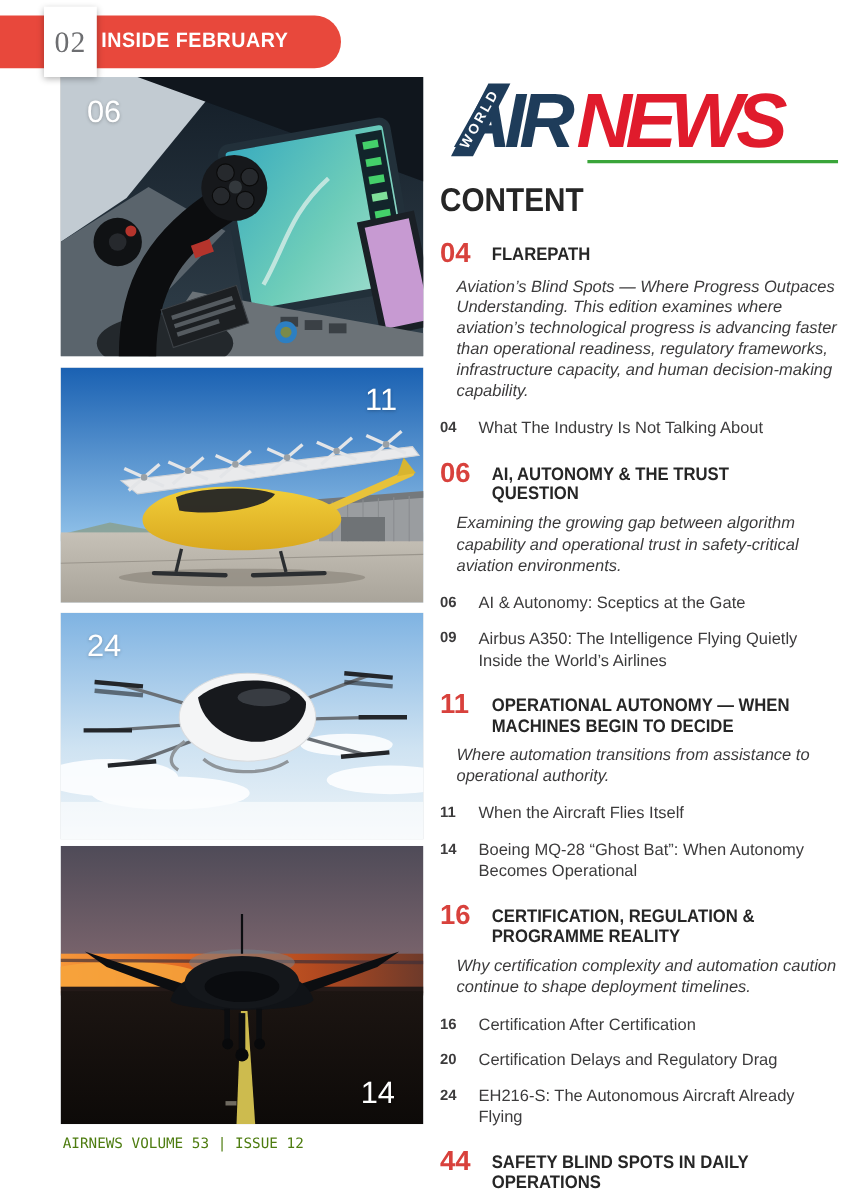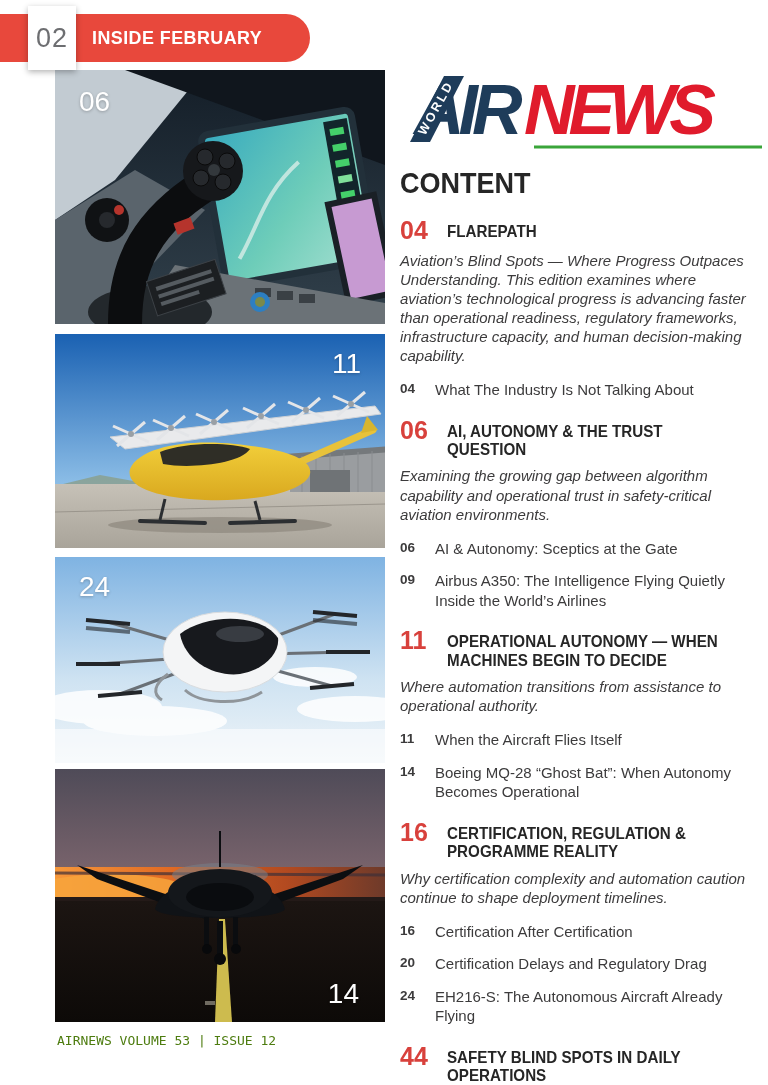--- a/index.html
+++ b/index.html
@@ -3,23 +3,23 @@
 <meta charset="utf-8">
 <style>
   html,body{margin:0;padding:0;}
   body{
     width:768px;height:1085px;position:relative;overflow:hidden;
     background:#ffffff;font-family:"Liberation Sans",sans-serif;
   }
   
   .banner{position:absolute;left:0;top:14px;width:310px;height:48px;
     background:#e8483c;border-radius:0 26px 26px 0;z-index:1;}
-  .page-number-box{position:absolute;left:28px;top:6px;width:48px;height:64px;
+  .page-number-box{position:absolute;left:40px;top:6px;width:48px;height:64px;
     background:#ffffff;box-shadow:0 2px 6px rgba(0,0,0,.3);z-index:2;
-    display:flex;align-items:center;justify-content:center;}
+    display:flex;align-items:center;justify-content:center;font-family:Liberation Serif, serif;}
   .page-number-box span{font-size:27px;color:#6d6e71;letter-spacing:1px;}
   .banner-title{position:absolute;left:92px;top:14px;height:48px;line-height:48px;
     color:#fff;font-weight:bold;font-size:19px;letter-spacing:.5px;z-index:2;
     transform:scaleX(.94);transform-origin:left center;white-space:nowrap;}
   
   .photo{position:absolute;left:55px;width:330px;overflow:hidden;background:#dfe3e6;}
   #photo-1{top:70px;height:254px;}
   #photo-2{top:334px;height:214px;}
   #photo-3{top:557px;height:206px;}
   #photo-4{top:769px;height:253px;}
@@ -33,21 +33,21 @@
   
   .toc{position:absolute;left:400px;top:70px;width:362px;}
   .logo{display:block;}
   .content-title{margin:12px 0 0 0;font-size:30px;font-weight:bold;color:#262626;
     transform:scaleX(.9);transform-origin:left top;letter-spacing:0;}
   .toc-section{margin-top:19px;}
   .sec-head{display:flex;align-items:flex-start;}
   .sec-num{color:#d8413c;font-size:25px;font-weight:bold;width:47px;flex:none;line-height:.95;}
   .sec-title{margin:3px 0 0 0;font-size:16.5px;font-weight:bold;color:#262626;
     line-height:1.12;width:330px;transform:scaleX(.92);transform-origin:left top;}
-  .sec-desc{margin:8px 0 0 0;font-style:italic;font-size:15px;color:#3c3b3c;line-height:1.27;}
+  .sec-desc{margin:8px 0 0 15px;font-style:italic;font-size:15px;color:#3c3b3c;line-height:1.27;}
   .entries{list-style:none;margin:15px 0 0 0;padding:0;}
   .entry{display:flex;margin-bottom:13px;font-size:15px;color:#3c3b3c;}
   .entry-num{width:35px;flex:none;font-weight:bold;font-size:13.5px;padding-top:1px;}
   .entry-title{line-height:1.3;}
   
   .footer{position:absolute;left:57px;top:1033px;
     font-family:"DejaVu Sans Mono",monospace;font-size:13px;color:#4d7c0f;}
 </style>
 </head>
 <body>

